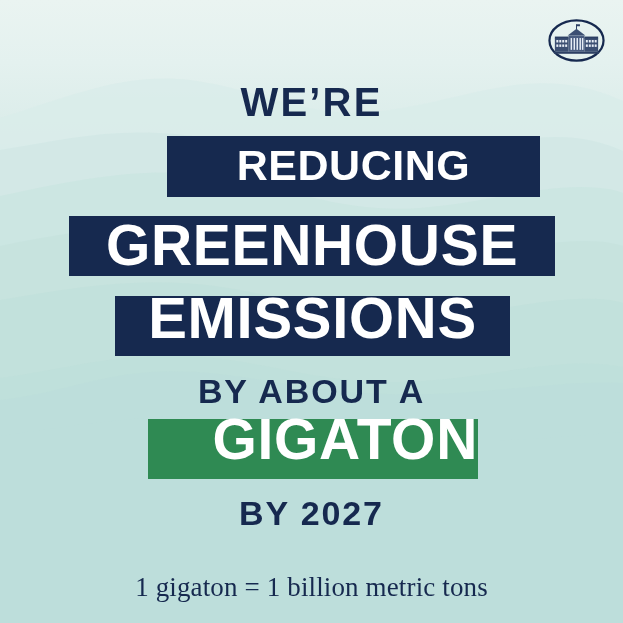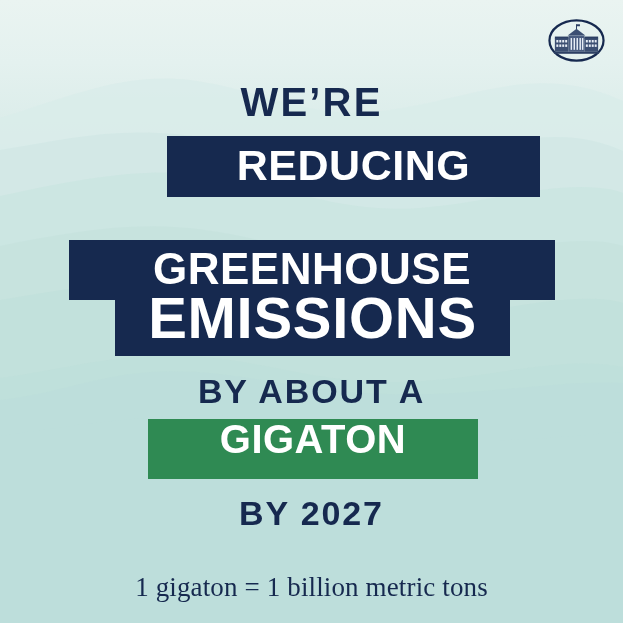--- a/index.html
+++ b/index.html
@@ -96,27 +96,26 @@
     box-sizing: border-box;
     margin-left: 40px;
   }
 
   .l-greenhouse {
     position: absolute;
     top: 216px;
     left: 69px;
     width: 486px;
     height: 60px;
-    font-size: 44px;
+    font-size: 57px;
     display: flex;
     align-items: center;
     justify-content: center;
     padding-bottom: 2px;
     box-sizing: border-box;
-    margin-top: 24px;
   }
 
   .l-emissions {
     position: absolute;
     top: 296px;
     left: 115px;
     width: 395px;
     height: 60px;
     font-size: 58px;
     display: flex;
@@ -133,24 +132,24 @@
     text-align: center;
     font-size: 34px;
   }
 
   .l-gigaton {
     position: absolute;
     top: 419px;
     left: 148px;
     width: 330px;
     height: 60px;
-    font-size: 40px;
-    display: flex;
-    align-items: center;
-    justify-content: center;
+    font-size: 57px;
+    display: flex;
+    align-items: center;
+    justify-content: flex-end;
     padding-bottom: 20px;
     box-sizing: border-box;
   }
 
   .l-by2030 {
     position: absolute;
     top: 496px;
     left: 0; right: 0;
     text-align: center;
     font-size: 34px;

